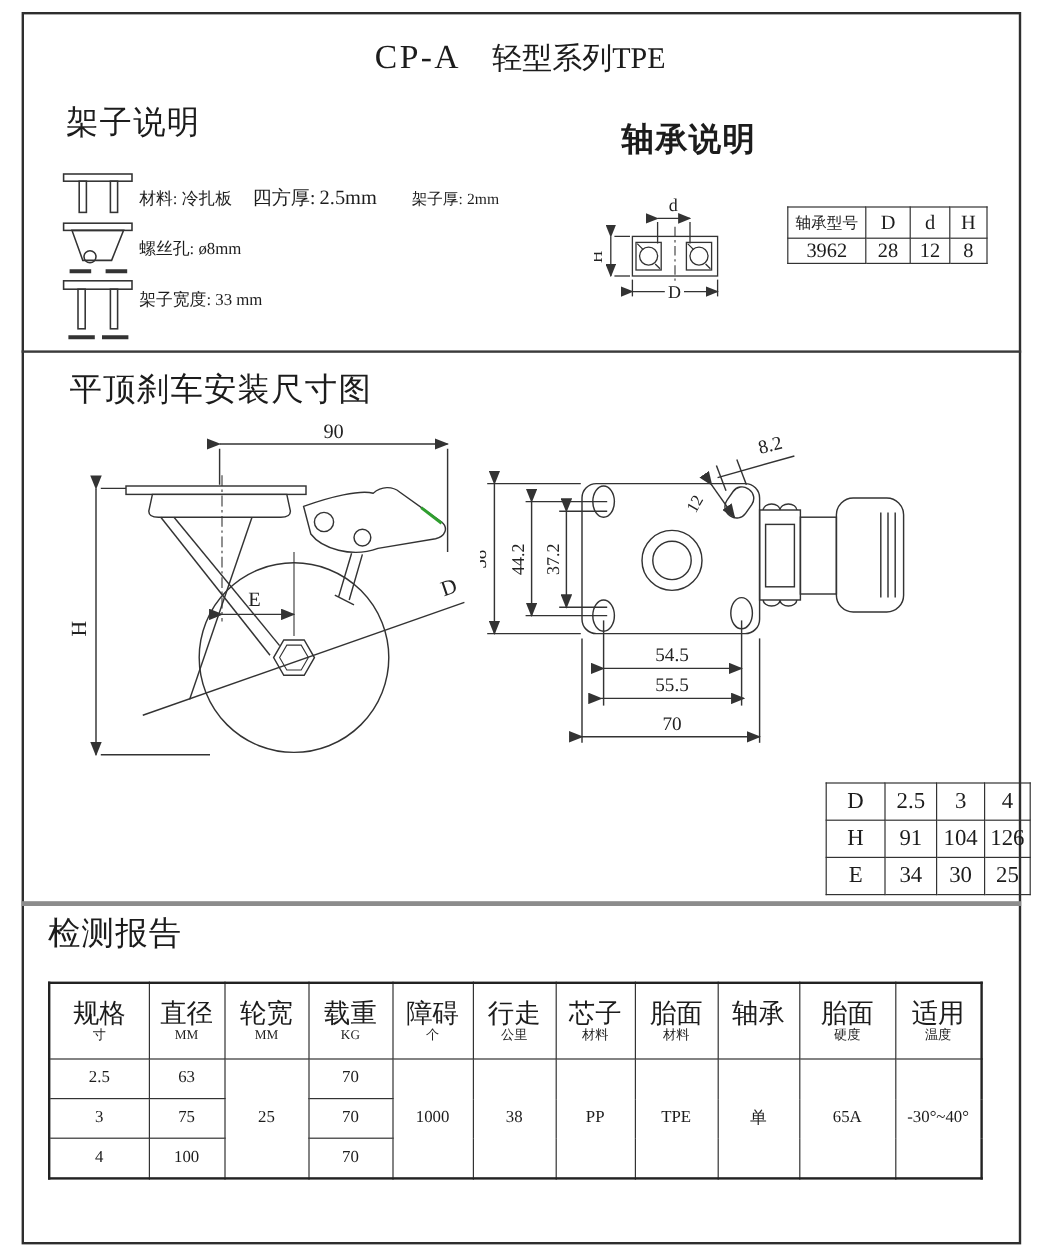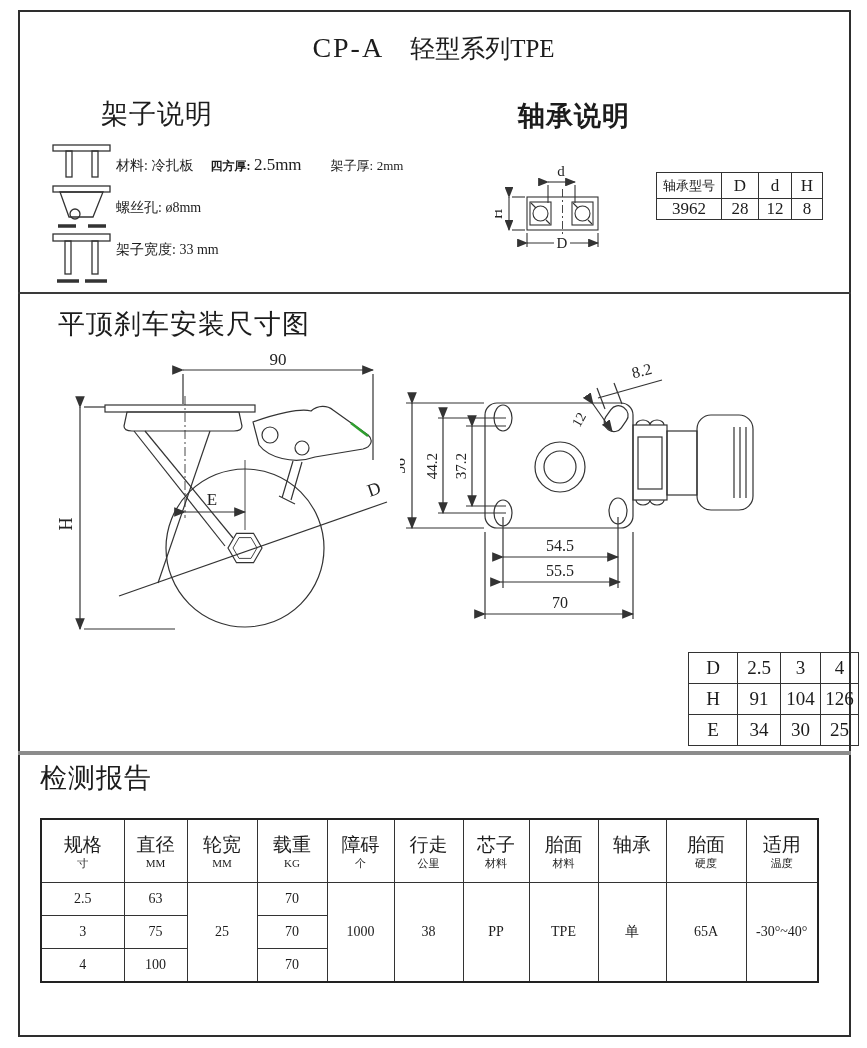--- a/index.html
+++ b/index.html
@@ -9,58 +9,58 @@
   .outer-border{left:18px;top:10px;width:829px;height:1023px;border:2px solid #2e2e2e;}
   .divider-1{left:18px;top:292px;width:833px;border-top:2px solid #3a3a3a;}
   .divider-2{left:18px;top:751px;width:833px;border-top:4px solid #8c8c8c;}
   .title{left:0;top:32px;width:867px;text-align:center;font-size:28px;white-space:nowrap;}
   .title .code{letter-spacing:2px;font-family:"Liberation Serif",serif;}
   .title .gap{display:inline-block;width:26px;}
   .title .series{font-size:25px;}
   .h-sec{font-size:27px;letter-spacing:1px;white-space:nowrap;}
   .specline{white-space:nowrap;font-size:14px;}
   .specline .lbl{font-size:14px;}
-  .specline .bold{font-weight:bold;font-size:12px;}
+  .specline .bold{font-weight:normal;font-size:16px;}
   .specline .cad{font-size:17px;}
   .specline .small{font-size:13px;}
   svg{display:block;}
   svg text{fill:#222;font-family:"Liberation Serif","DejaVu Serif",serif;}
   
   table{border-collapse:collapse;}
   .btable{left:656px;top:172px;}
   .btable td{border:1.5px solid #333;text-align:center;padding:0 4px;margin-left:25px;}
   .btable .cjk{font-size:13px;width:56px;height:25px;}
   .btable .cad{font-size:17px;}
   .btable .c1{width:28px;}.btable .c2{width:24px;}.btable .c3{width:22px;}
   
   .dhe{left:688px;top:652px;}
   .dhe td{border:1.6px solid #333;text-align:center;font-size:19px;height:28px;}
   .dhe .l{width:46px;}.dhe .a{width:40px;}.dhe .b{width:37px;}.dhe .c{width:35px;}
   
   .rtable{left:40px;top:818px;border:2px solid #222;}
   .rtable th,.rtable td{border:1.5px solid #333;text-align:center;vertical-align:middle;}
   .rtable th{height:62px;font-weight:normal;padding:0;}
-  .rtable th .t{font-size:19px;line-height:24px;}
+  .rtable th .t{font-size:22px;line-height:24px;}
   .rtable th .u{font-size:11px;line-height:13px;min-height:13px;}
   .rtable td{height:30px;font-size:14px;}
 </style>
 </head>
 <body>
 
 <div class="page">
 
   <div class="abs outer-border"></div>
   <div class="abs divider-1"></div>
   <div class="abs divider-2"></div>
 
   <div class="abs title">
     <span class="code">CP-A</span><span class="gap"></span><span class="series">轻型系列TPE</span>
   </div>
 
-  <div class="abs h-sec" style="left:55px;top:96px;margin-left:46px;">架子说明</div>
+  <div class="abs h-sec" style="left:55px;top:84px;">架子说明</div>
 
   <svg class="abs" style="left:50px;top:140px;" width="64" height="42" viewBox="0 0 64 42">
     <g fill="none" stroke="#333" stroke-width="1.3">
       <rect x="3" y="5" width="57" height="6"></rect>
       <rect x="16" y="11" width="6" height="26"></rect>
       <rect x="42" y="11" width="6" height="26"></rect>
     </g>
   </svg>
 
   <svg class="abs" style="left:50px;top:184px;" width="64" height="50" viewBox="0 0 64 50">

